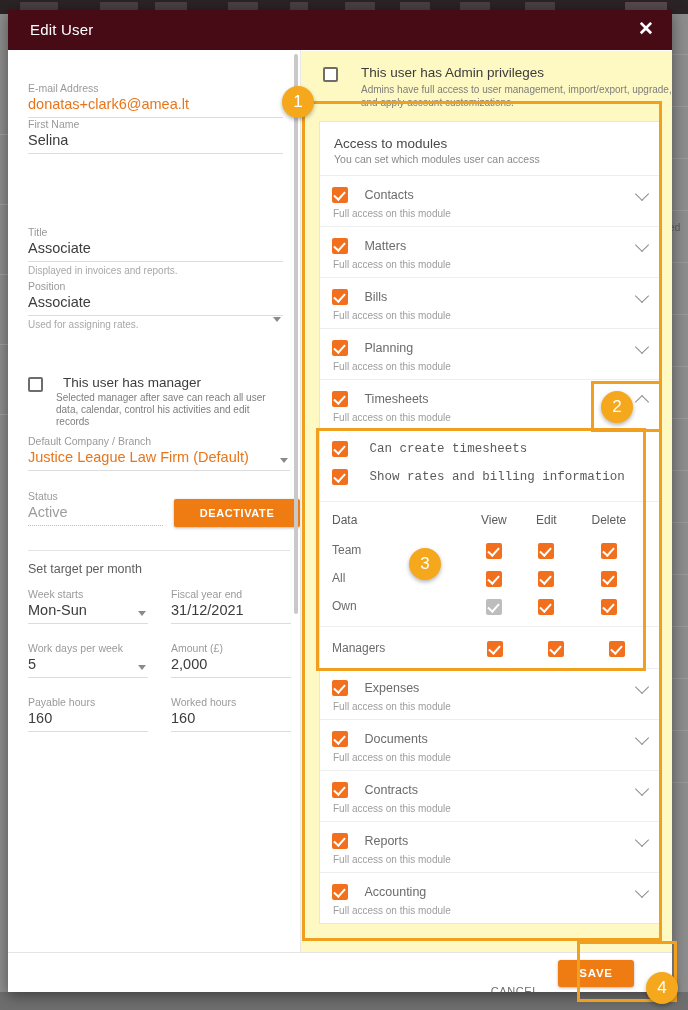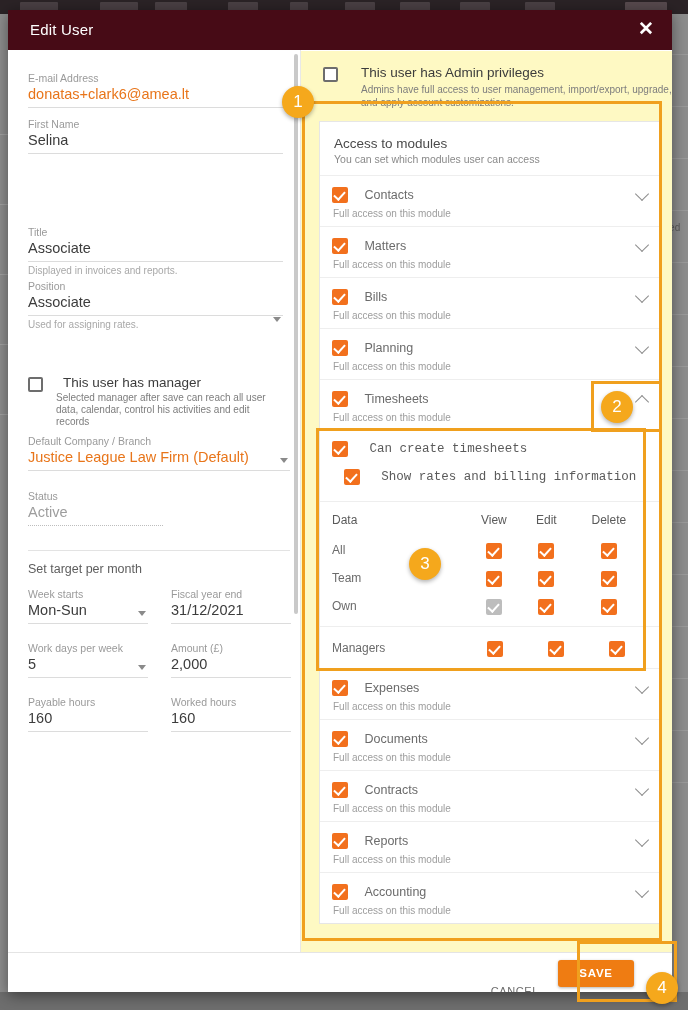--- a/index.html
+++ b/index.html
@@ -251,21 +251,21 @@
 
   <div id="modal-header">
     <div id="modal-title">Edit User</div>
     <div id="modal-close">✕</div>
   </div>
 
   <div id="modal-body">
 
     <div id="left-col">
 
-      <div class="field" style="top:22px;width:255px;">
+      <div class="field" style="top:32px;width:255px;">
         <div class="f-label">E-mail Address</div>
         <div class="f-value orange">donatas+clark6@amea.lt</div>
         <div class="f-line"></div>
       </div>
 
       <div class="field" style="top:68px;width:255px;">
         <div class="f-label">First Name</div>
         <div class="f-value">Selina</div>
         <div class="f-line"></div>
       </div>
@@ -300,20 +300,21 @@
         <div class="caret"></div>
         <div class="f-line"></div>
       </div>
 
       <div class="field" style="top:440px;width:135px;">
         <div class="f-label">Status</div>
         <div class="f-value" style="color:#9d9d9d;">Active</div>
         <div class="f-line dotted"></div>
       </div>
 
+      <div id="deactivate-btn" style="top:449px;">DEACTIVATE</div>
 
       <div id="section-divider" style="top:500px;"></div>
       <div id="target-title" style="top:512px;">Set target per month</div>
 
       <div class="field" style="top:538px;width:120px;">
         <div class="f-label">Week starts</div>
         <div class="f-value">Mon-Sun</div>
         <div class="caret"></div>
         <div class="f-line"></div>
       </div>
@@ -401,44 +402,44 @@
           <span class="m-name">Timesheets</span>
           <span class="chev up"></span>
           <div class="m-sub">Full access on this module</div>
         </div>
 
         <div id="ts-expanded">
           <div class="ts-opt" style="border-top:1px solid #eeeeee;padding-top:9px;">
             <span class="m-chk"></span>
             <span class="m-name">Can create timesheets</span>
           </div>
-          <div class="ts-opt" style="padding-bottom:8px;text-align:center;">
+          <div class="ts-opt" style="padding-bottom:8px;">
             <span class="m-chk"></span>
             <span class="m-name">Show rates and billing information</span>
           </div>
 
           <div id="ts-table">
             <table>
               <thead>
                 <tr>
                   <th class="data-col">Data</th>
                   <th>View</th>
                   <th>Edit</th>
                   <th>Delete</th>
                 </tr>
               </thead>
               <tbody>
                 <tr>
-                  <td class="data-col">All</td>
+                  <td class="data-col">Team</td>
                   <td><span class="m-chk"></span></td>
                   <td><span class="m-chk"></span></td>
                   <td><span class="m-chk"></span></td>
                 </tr>
                 <tr>
-                  <td class="data-col">Team</td>
+                  <td class="data-col">All</td>
                   <td><span class="m-chk"></span></td>
                   <td><span class="m-chk"></span></td>
                   <td><span class="m-chk"></span></td>
                 </tr>
                 <tr>
                   <td class="data-col">Own</td>
                   <td><span class="m-chk gray"></span></td>
                   <td><span class="m-chk"></span></td>
                   <td><span class="m-chk"></span></td>
                 </tr>

